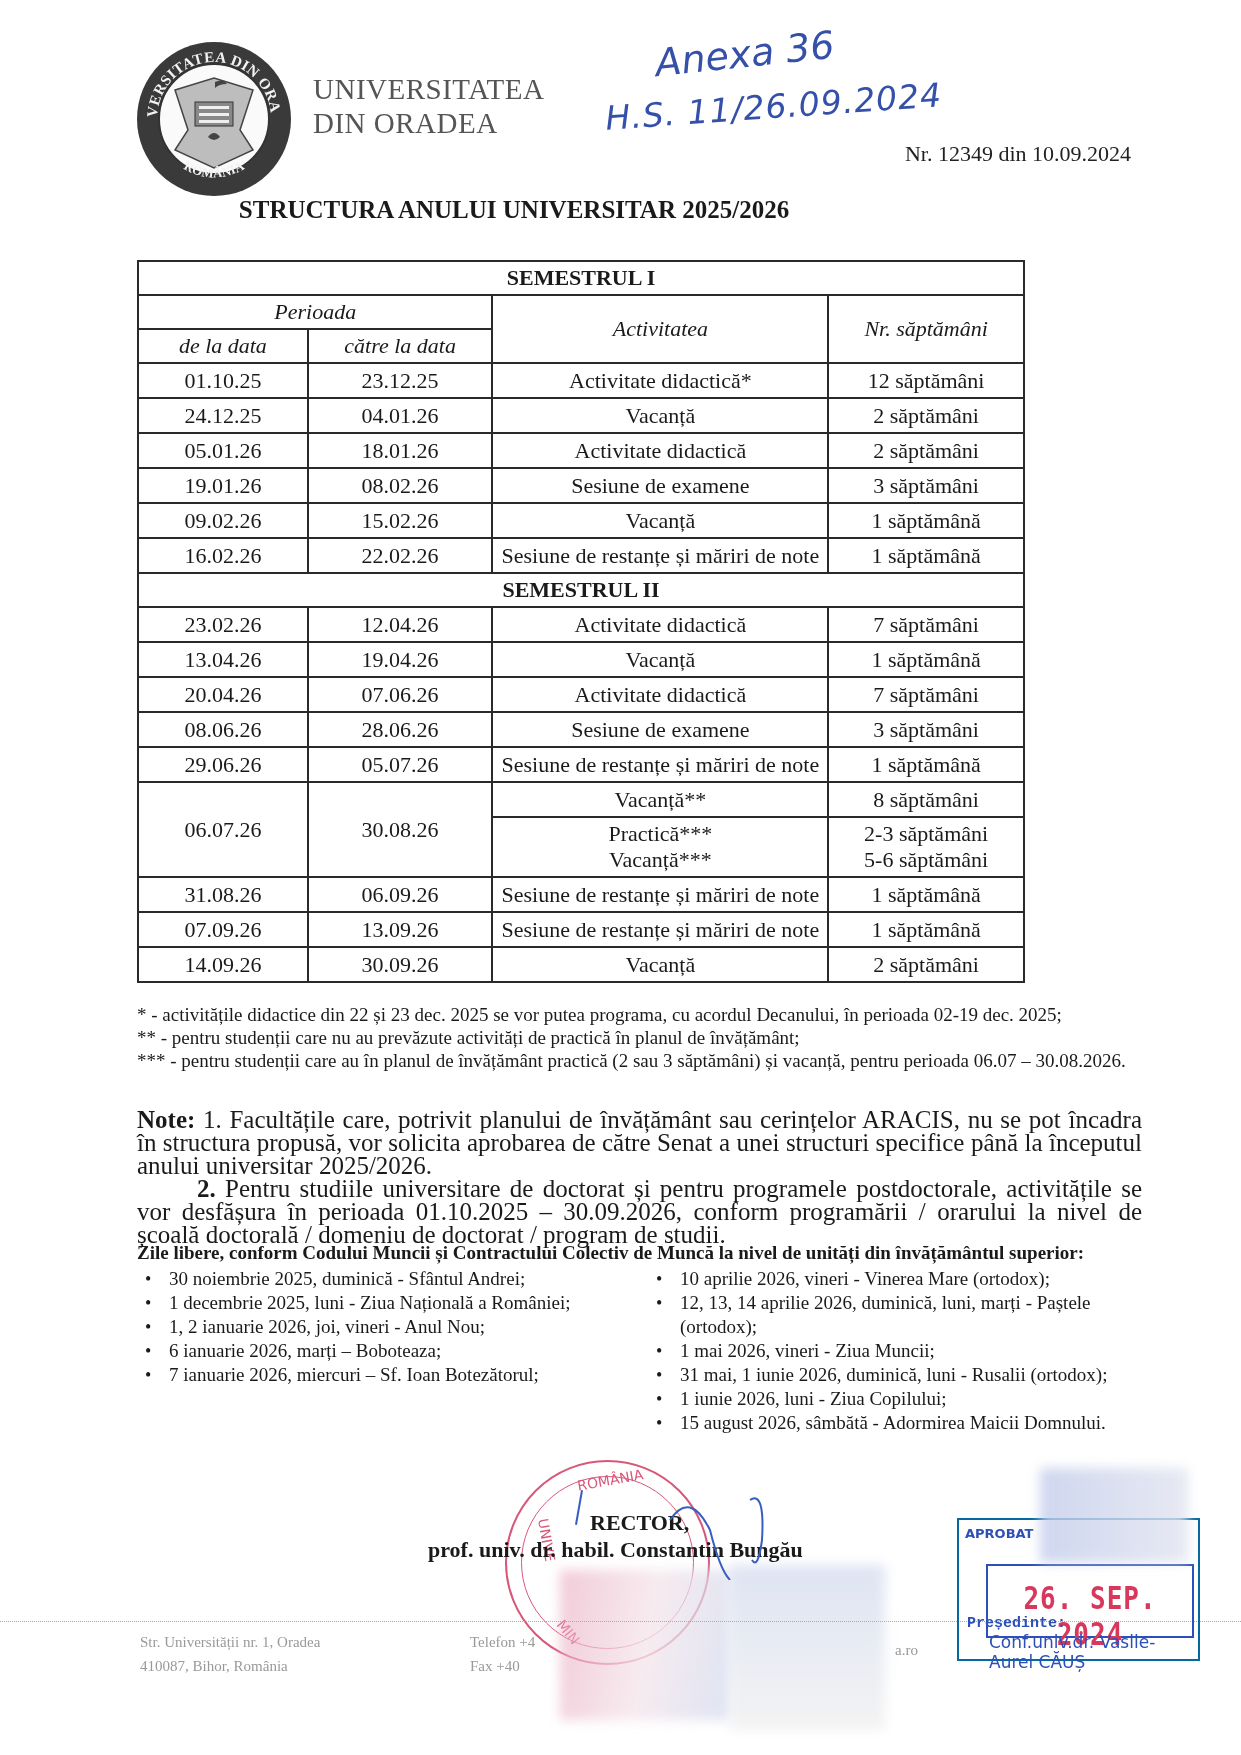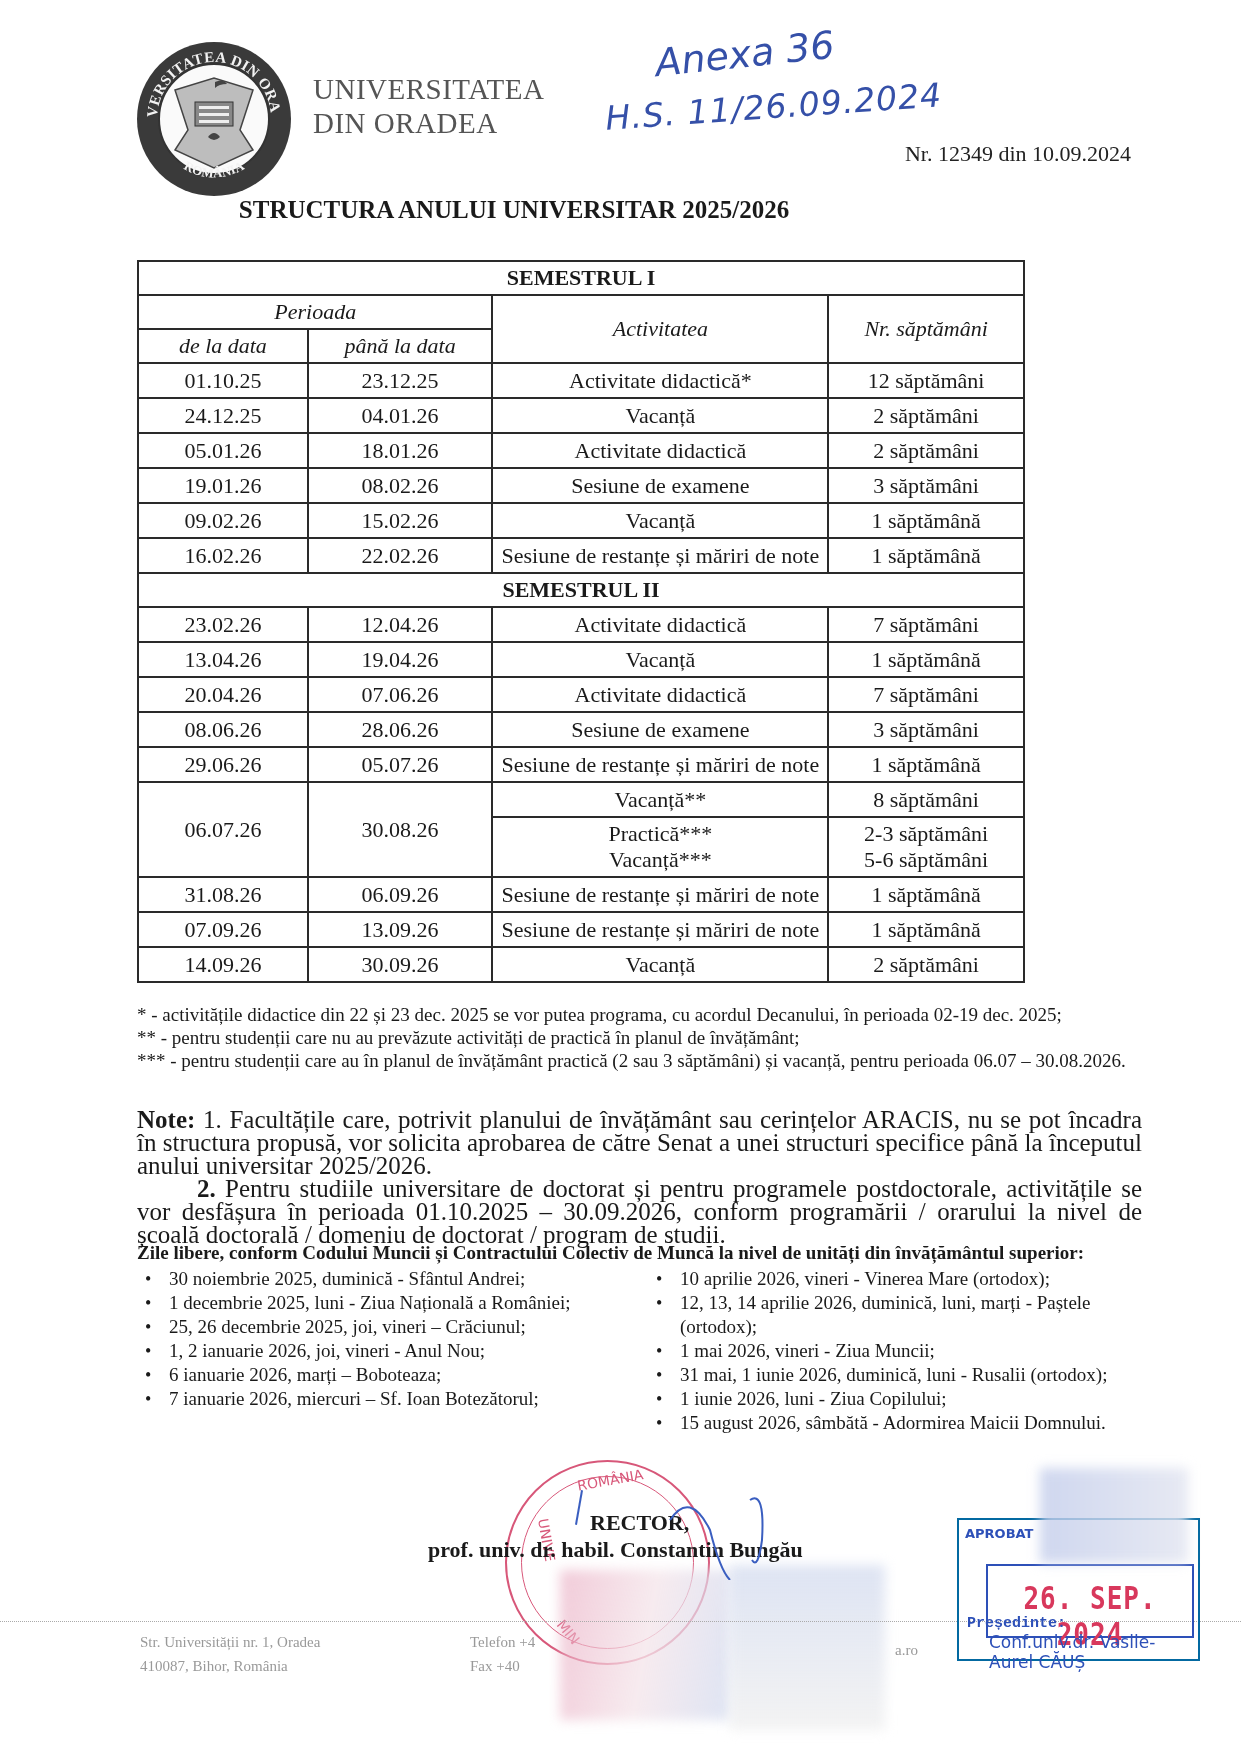--- a/index.html
+++ b/index.html
@@ -110,21 +110,21 @@
       <tr class="sem-row">
     <td colspan="4">SEMESTRUL I</td>
   </tr>
   <tr class="hdr1">
     <th colspan="2" class="hdr">Perioada</th>
     <th rowspan="2" class="hdr">Activitatea</th>
     <th rowspan="2" class="hdr">Nr. săptămâni</th>
   </tr>
   <tr class="hdr2">
     <th class="hdr">de la data</th>
-    <th class="hdr">până la data</th>
+    <th class="hdr">către la data</th>
   </tr>
 
   <tr class="data">
     <td>01.10.25</td>
     <td>23.12.25</td>
     <td>Activitate didactică*</td>
     <td>12 săptămâni</td>
   </tr>
   <tr class="data">
     <td>24.12.25</td>
@@ -236,21 +236,20 @@
 
 <div class="notes">
   <div><b>Note:</b> <span>1. Facultățile care, potrivit planului de învățământ sau cerințelor ARACIS, nu se pot încadra în structura propusă, vor solicita aprobarea de către Senat a unei structuri specifice până la începutul anului universitar 2025/2026.</span></div>
   <div><span class="indent"></span><b>2.</b> <span>Pentru studiile universitare de doctorat și pentru programele postdoctorale, activitățile se vor desfășura în perioada 01.10.2025 – 30.09.2026, conform programării / orarului la nivel de școală doctorală / domeniu de doctorat / program de studii.</span></div>
 </div>
 
 <div class="holidays-title">Zile libere, conform Codului Muncii și Contractului Colectiv de Muncă la nivel de unități din învățământul superior:</div>
 <ul class="holidays hol-left">
   <li>30 noiembrie 2025, duminică - Sfântul Andrei;</li>
   <li>1 decembrie 2025, luni - Ziua Națională a României;</li>
-  <li>25, 26 decembrie 2025, joi, vineri – Crăciunul;</li>
   <li>1, 2 ianuarie 2026, joi, vineri - Anul Nou;</li>
   <li>6 ianuarie 2026, marți – Boboteaza;</li>
   <li>7 ianuarie 2026, miercuri – Sf. Ioan Botezătorul;</li>
 </ul>
 <ul class="holidays hol-right">
   <li>10 aprilie 2026, vineri - Vinerea Mare (ortodox);</li>
   <li>12, 13, 14 aprilie 2026, duminică, luni, marți - Paștele (ortodox);</li>
   <li>1 mai 2026, vineri - Ziua Muncii;</li>
   <li>31 mai, 1 iunie 2026, duminică, luni - Rusalii (ortodox);</li>
   <li>1 iunie 2026, luni - Ziua Copilului;</li>

